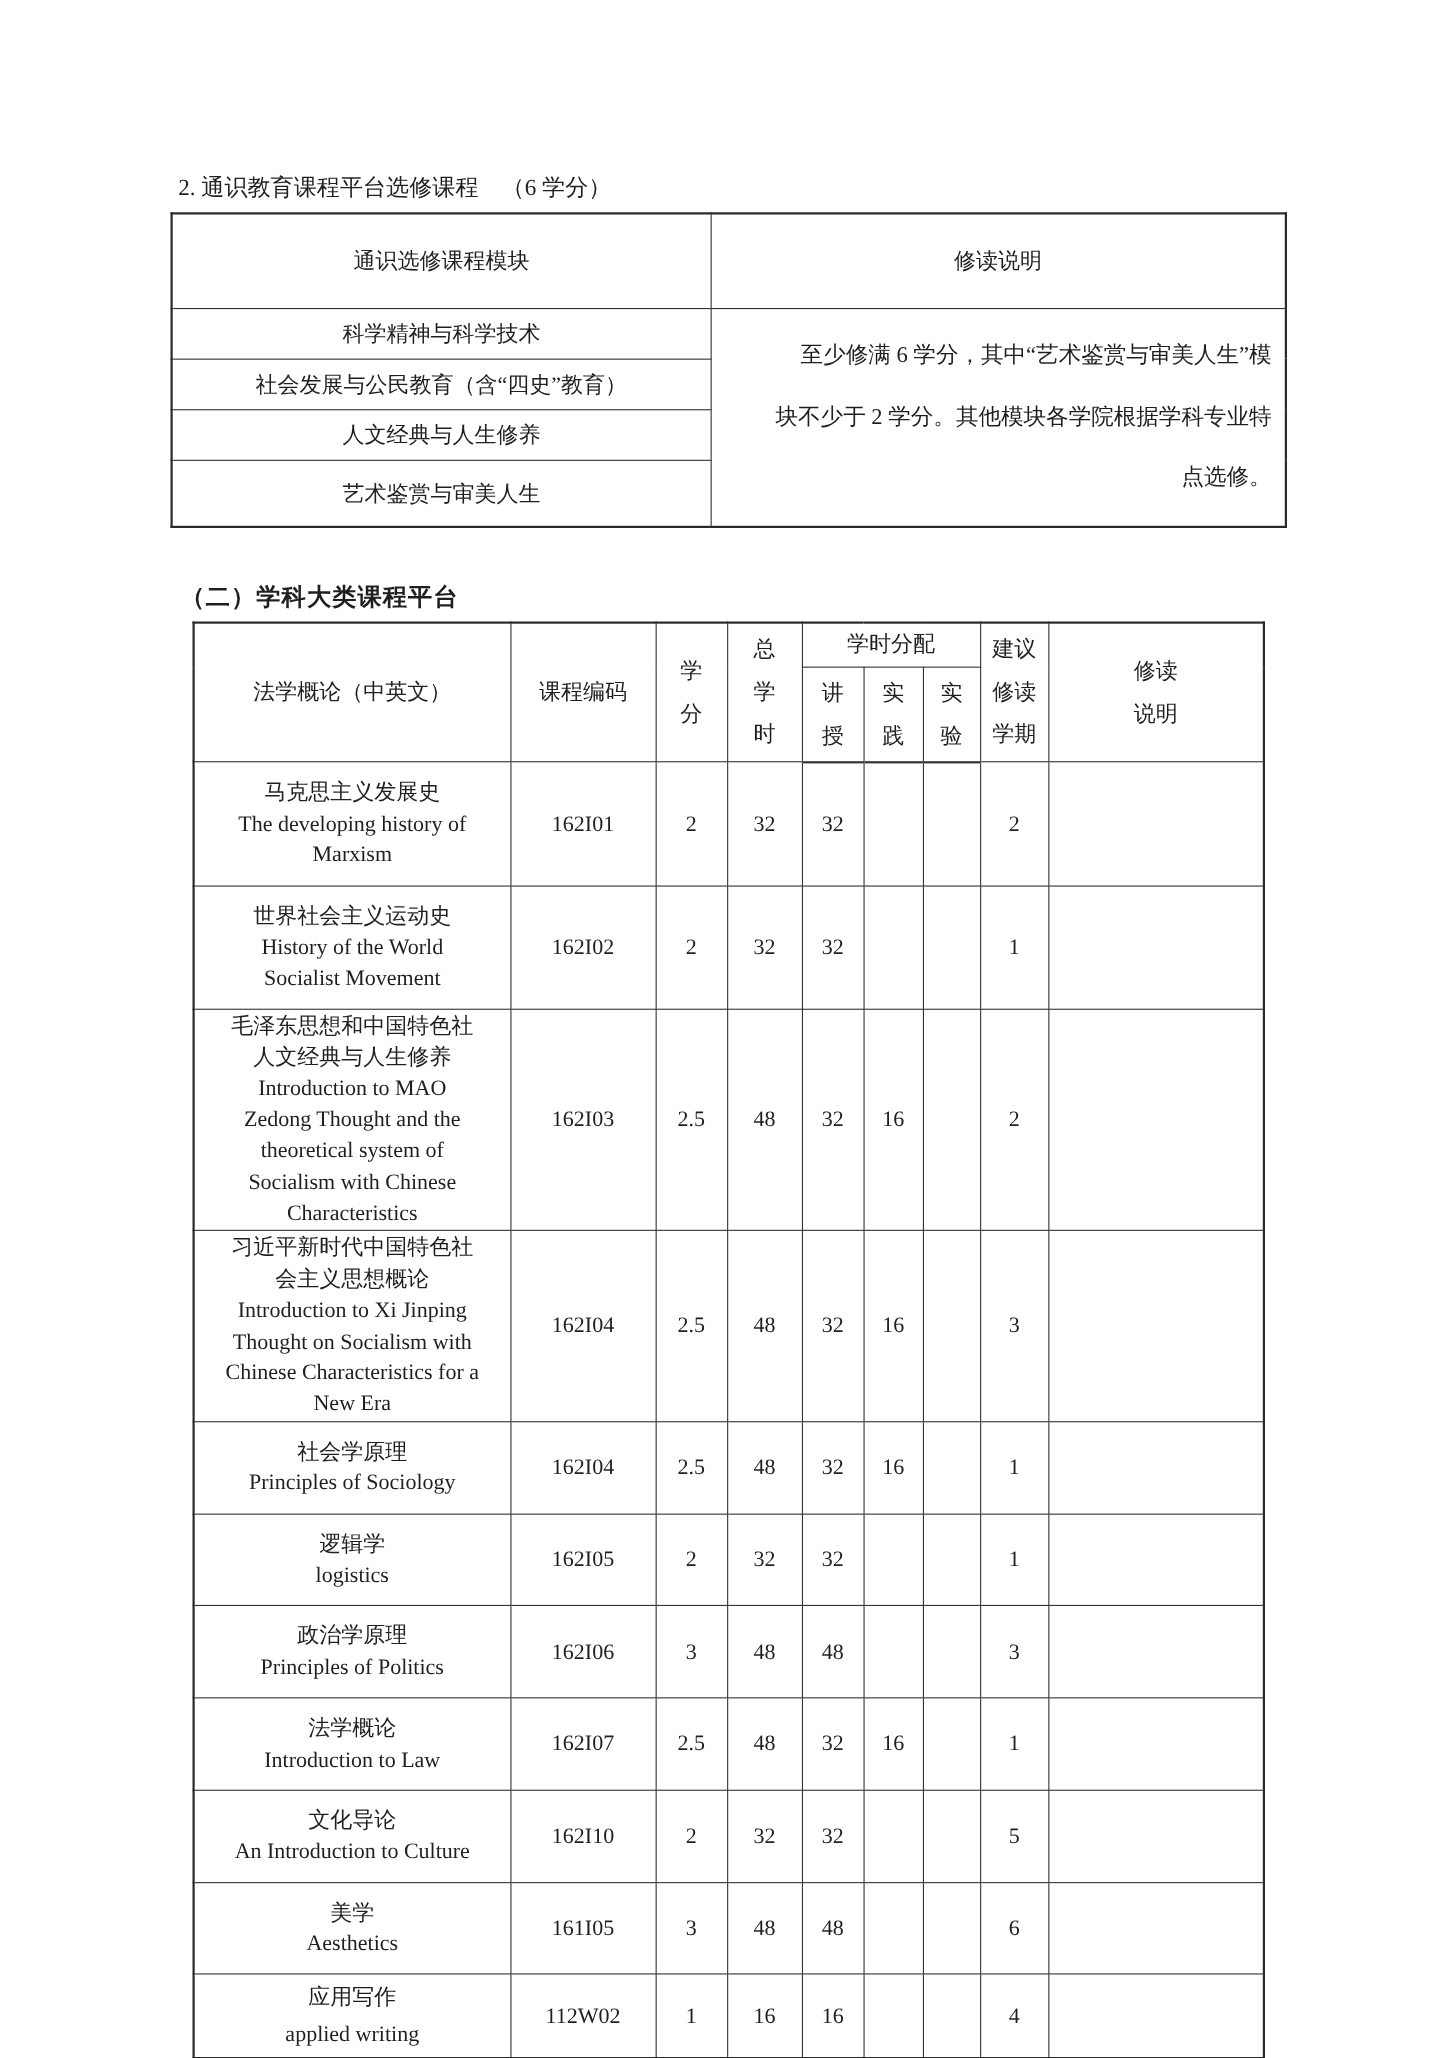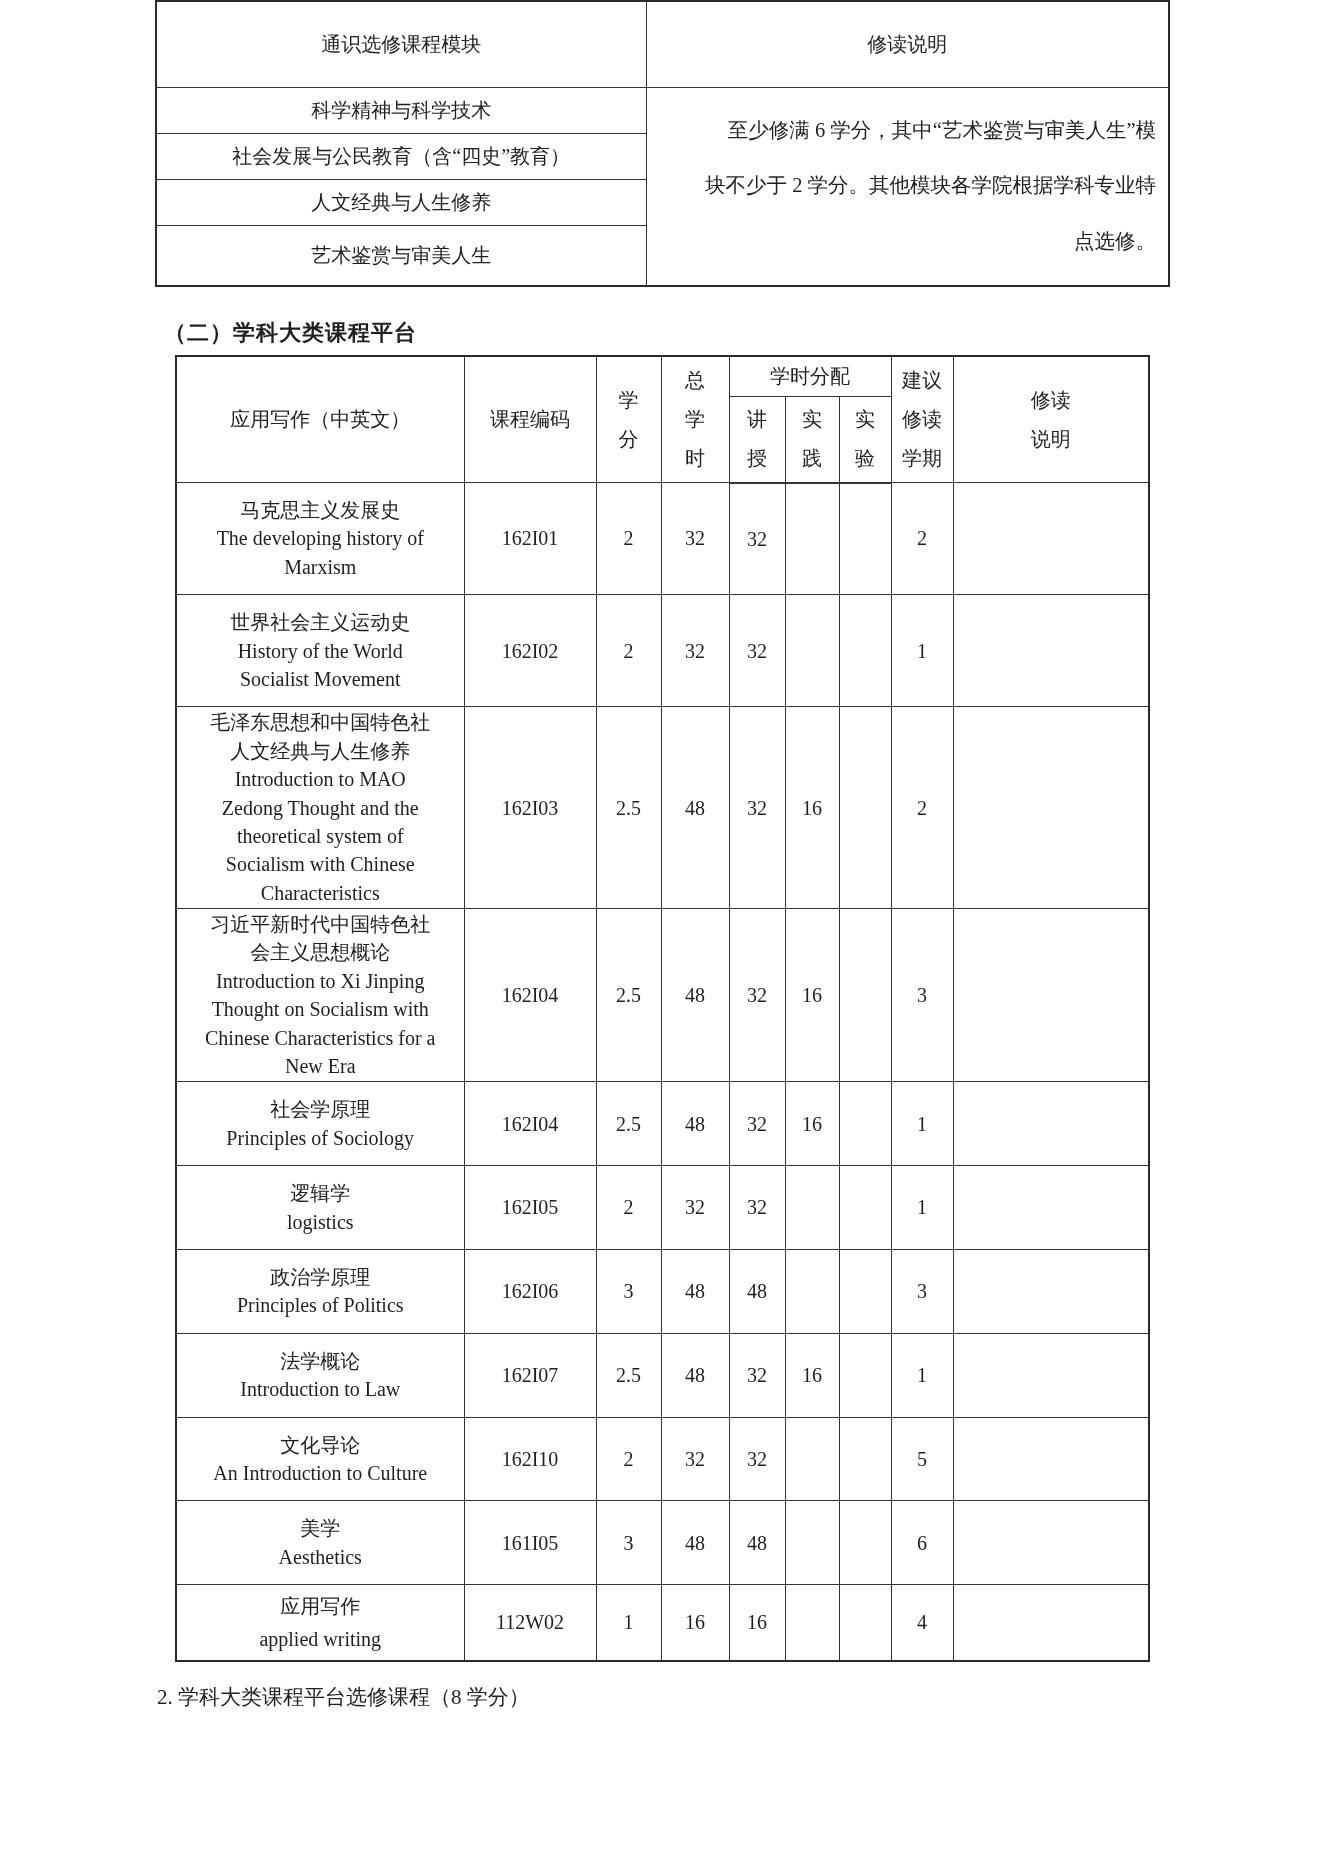--- a/index.html
+++ b/index.html
@@ -17,21 +17,21 @@
     font-size: 21px;
     line-height: 1.35;
     white-space: pre-line;
   }
   #heading-general-elective { margin: 156px 0 9px 162px; }
   #section-heading {
     font-family: "Liberation Sans", "DejaVu Sans", sans-serif;
     font-weight: bold;
     font-size: 22px;
     letter-spacing: 1px;
-    margin: 31px 0 7px 164px;
+    margin: 48px 0 7px 164px;
   }
   #heading-required { margin: 0 0 9px 157px; }
   #heading-elective { margin: 21px 0 0 157px; }
 
   table { border-collapse: collapse; table-layout: fixed; }
   th, td {
     border: 1.6px solid #333333;
     font-weight: normal;
     font-size: 20px;
     text-align: center;
@@ -63,20 +63,21 @@
   .t2 td { line-height: 1.42; padding: 3px 2px; }
   .t2 td.name-cell { padding: 13px 2px; }
   .t2 tr.tall td { padding: 1px 2px; }
   .t2 tr.loose td { line-height: 1.62; padding: 5px 2px; }
 </style>
 </head>
 <body>
 
 <div class="page">
 
+  <div class="h-num" id="heading-general-elective">2. 通识教育课程平台选修课程　（6 学分）</div>
 
   <table class="t1">
     <colgroup>
         <col style="width:490px">
         <col style="width:523px">
       </colgroup>
     <tbody>
       <tr>
         <th>通识选修课程模块</th>
         <th>修读说明</th>
@@ -108,21 +109,21 @@
         <col style="width:65px">
         <col style="width:68px">
       <col style="width:56px">
         <col style="width:54px">
         <col style="width:52px">
         <col style="width:62px">
         <col style="width:196px">
     </colgroup>
     <thead>
       <tr class="top">
-        <th rowspan="2">应用写作（中英文）</th>
+        <th rowspan="2">法学概论（中英文）</th>
         <th rowspan="2">课程编码</th>
         <th rowspan="2">学
 分</th>
         <th rowspan="2">总
 学
 时</th>
         <th colspan="3" class="alloc">学时分配</th>
         <th rowspan="2">建议
 修读
 学期</th>

